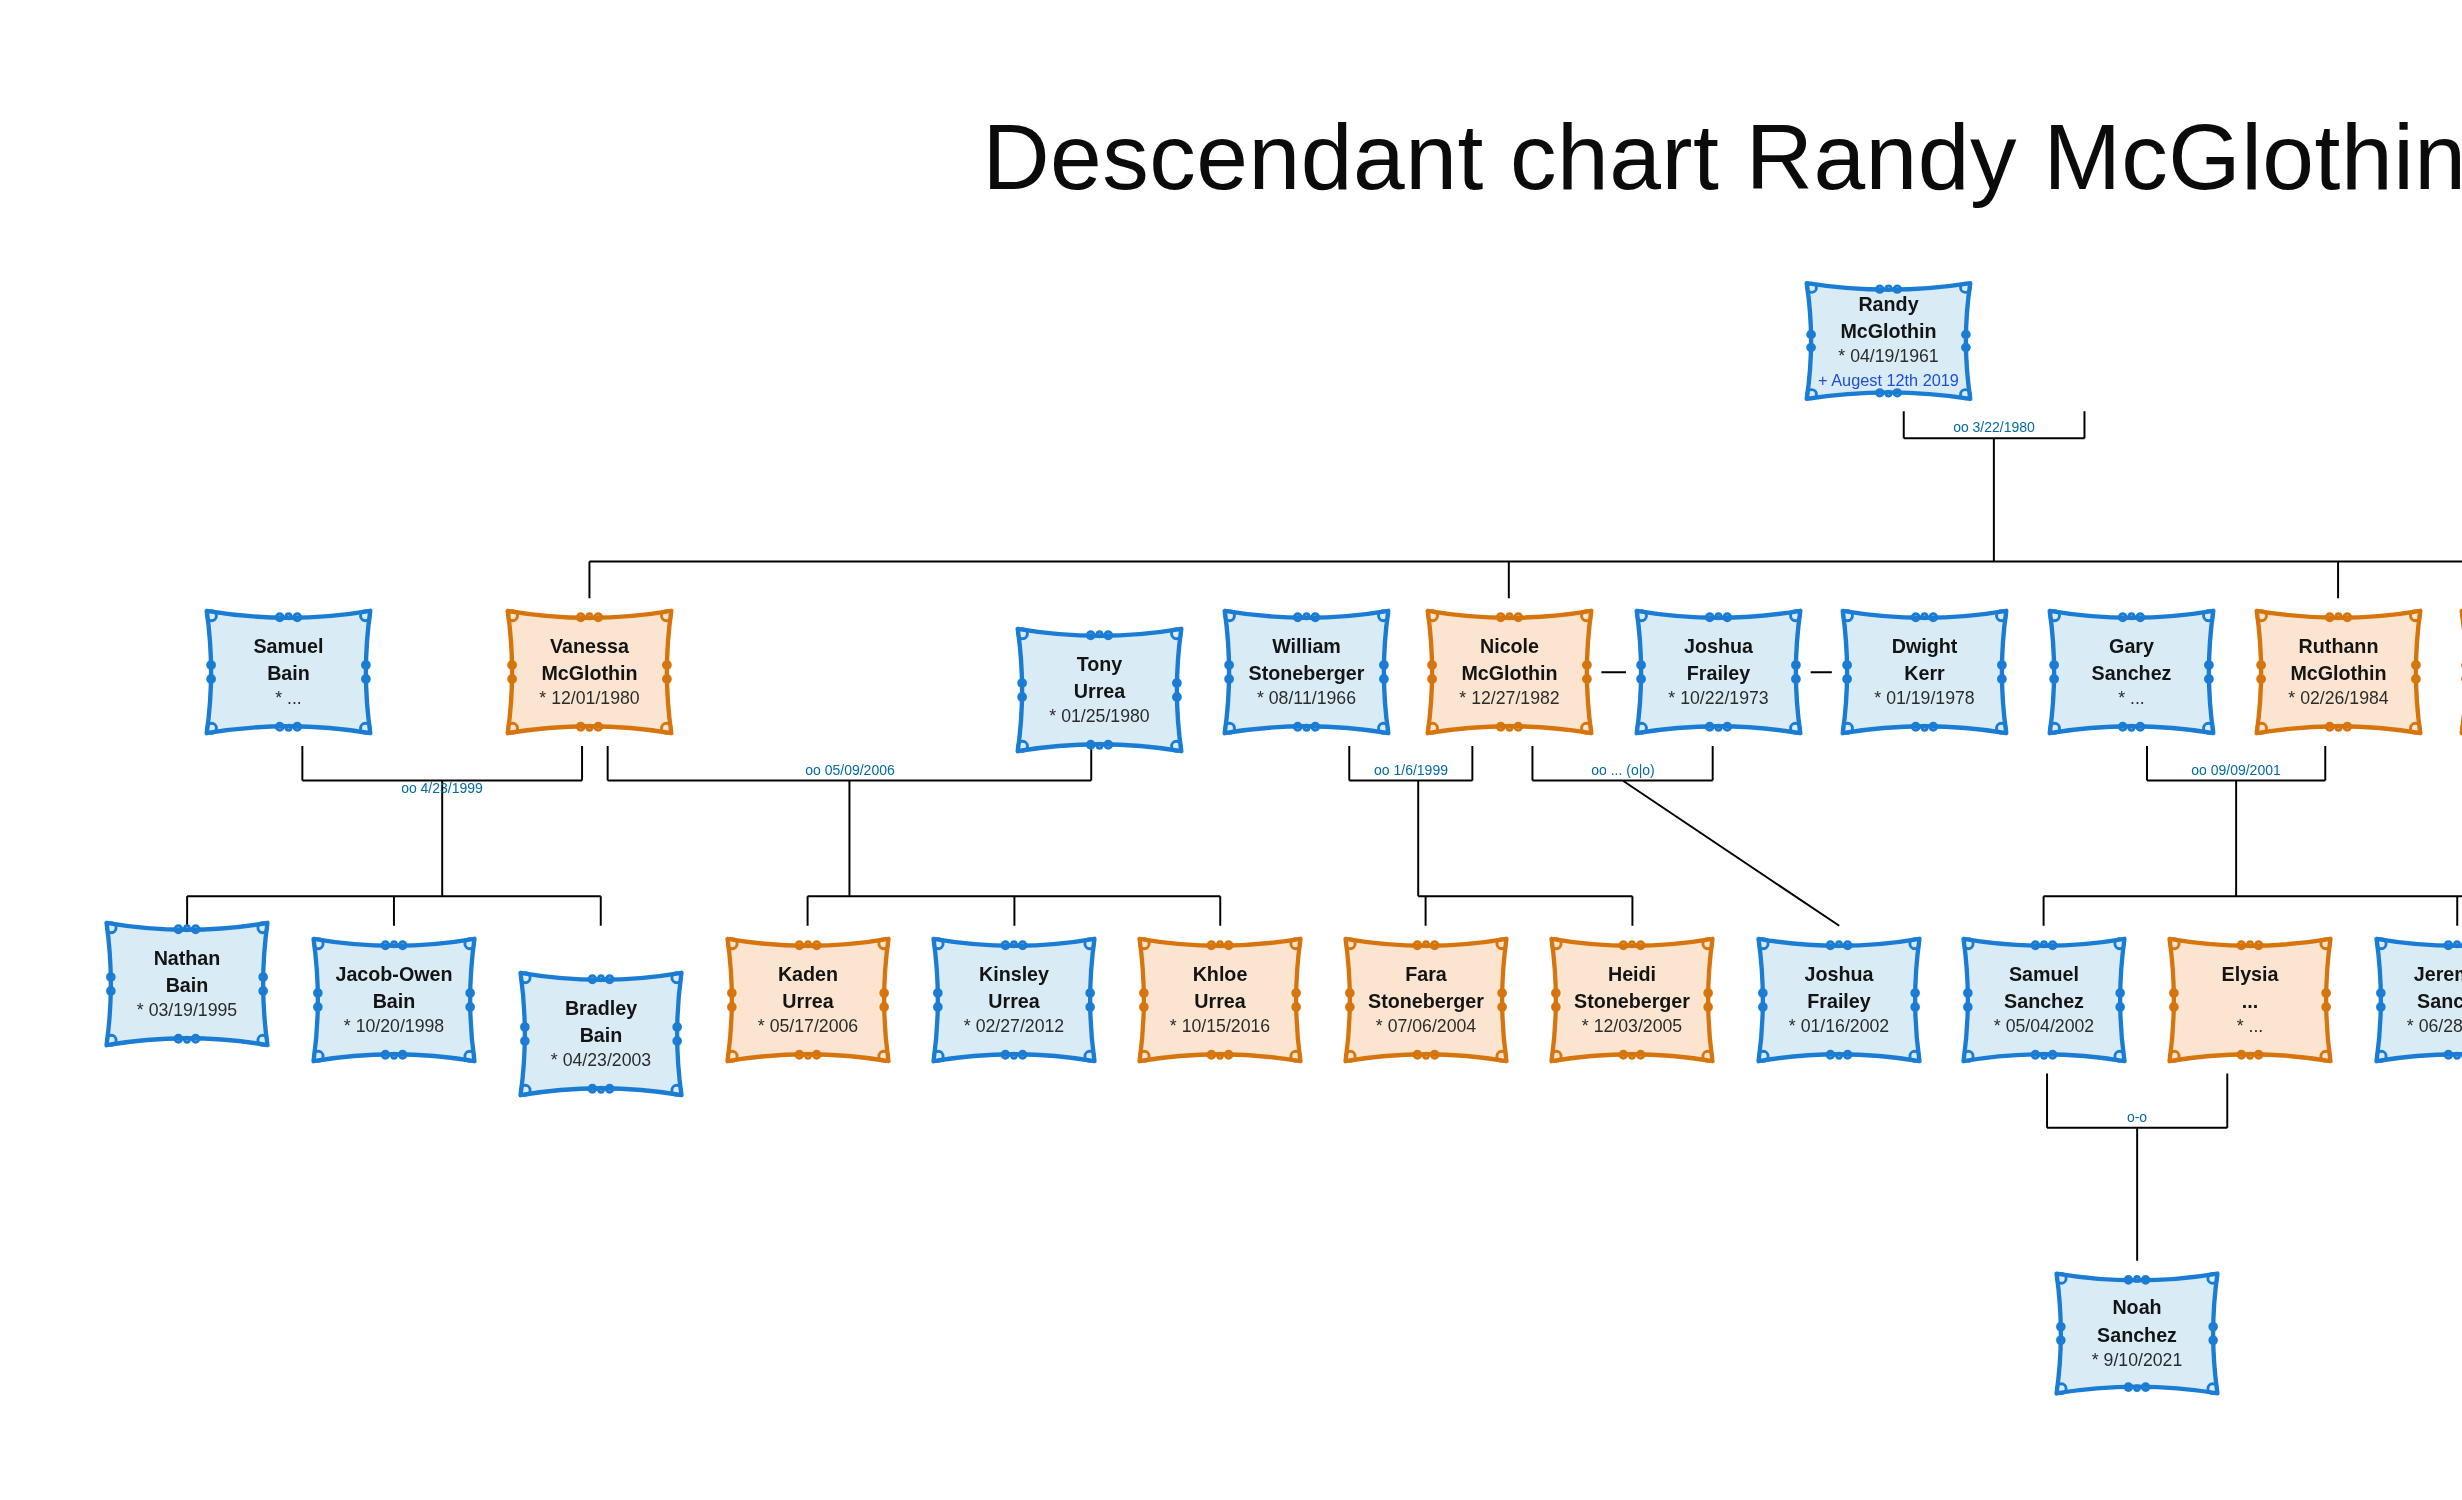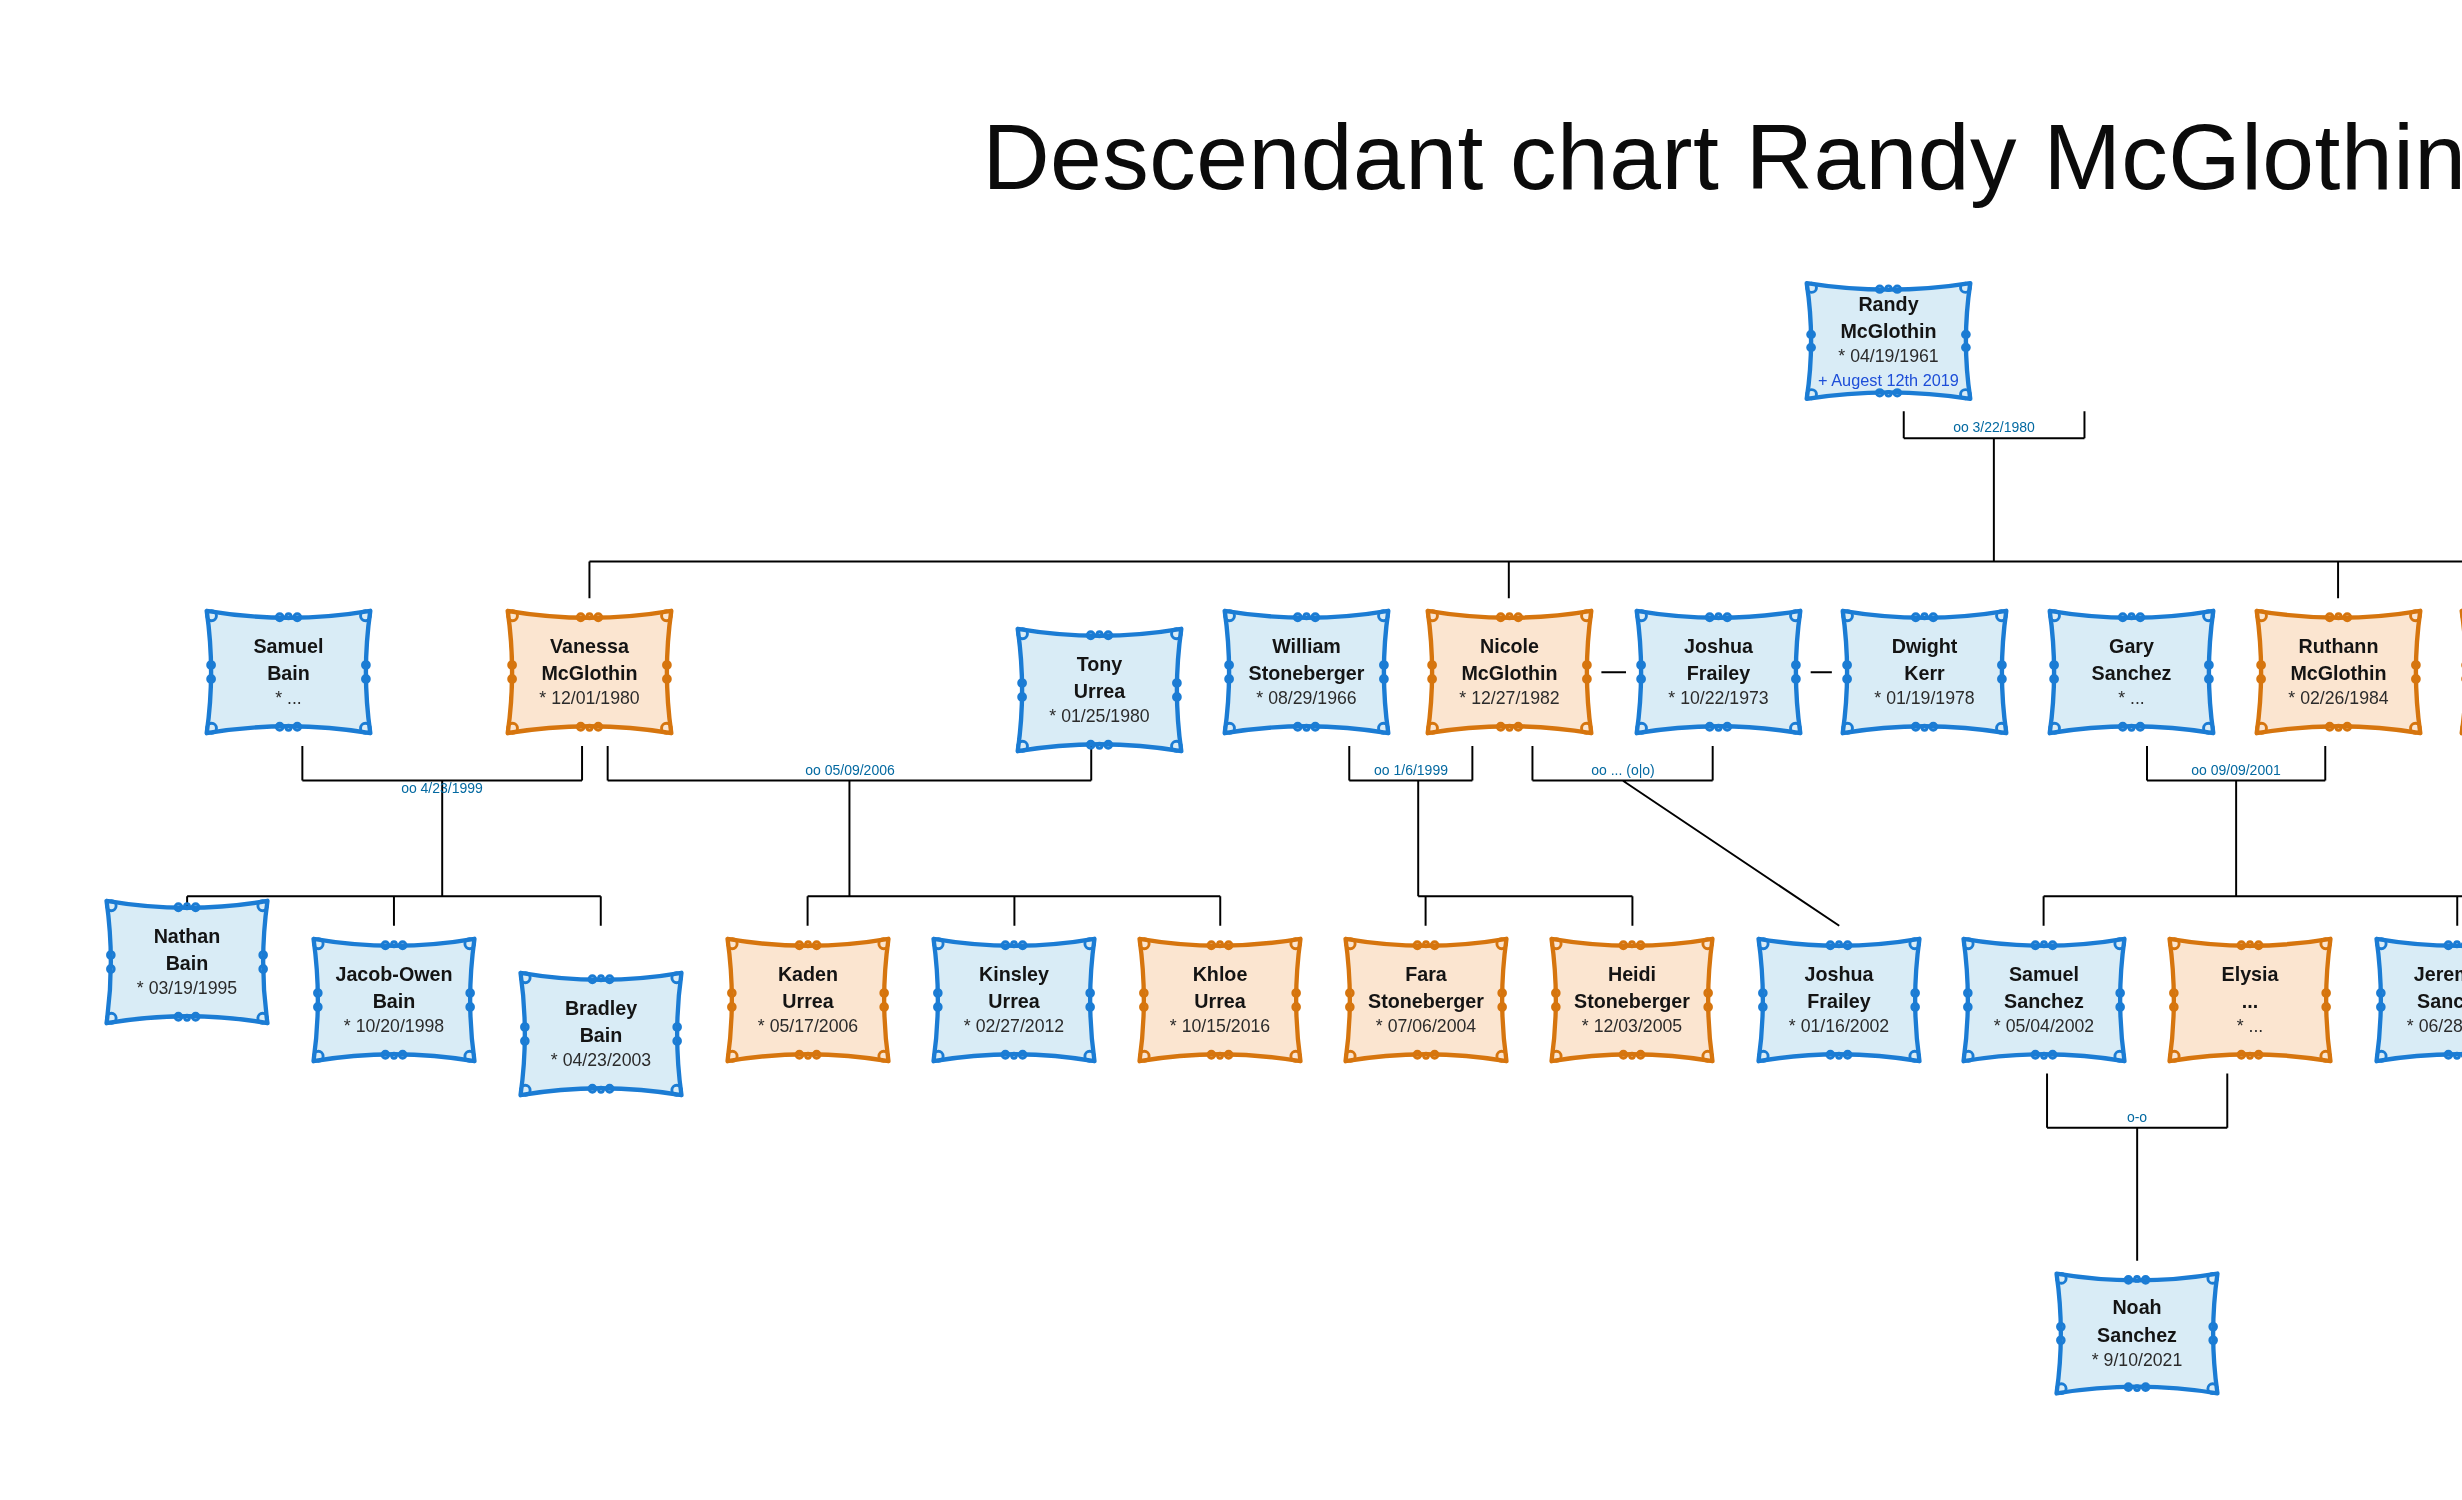--- a/index.html
+++ b/index.html
@@ -115,21 +115,21 @@
       <div class="dt">* 01/25/1980</div>
     </div>
   </div>
   <div class="pbox male" style="left:1214px;top:598px;width:185px;height:148px">
     <svg class="frame" viewBox="0 0 380 300" preserveAspectRatio="none">
         <use href="#frame-orn"></use>
       </svg>
     <div class="pt">
       <div class="nm">William</div>
       <div class="nm">Stoneberger</div>
-      <div class="dt">* 08/29/1966</div>
+      <div class="dt">* 08/11/1966</div>
     </div>
   </div>
   <div class="pbox female" style="left:1417px;top:598px;width:185px;height:148px">
     <svg class="frame" viewBox="0 0 380 300" preserveAspectRatio="none">
         <use href="#frame-orn"></use>
       </svg>
     <div class="pt">
       <div class="nm">Nicole</div>
       <div class="nm">McGlothin</div>
       <div class="dt">* 12/27/1982</div>
@@ -179,21 +179,21 @@
     <svg class="frame" viewBox="0 0 380 300" preserveAspectRatio="none">
         <use href="#frame-orn"></use>
       </svg>
     <div class="pt">
       
       
       
     </div>
   </div>
 
-  <div class="pbox male" style="left:96px;top:888px;width:182px;height:148px">
+  <div class="pbox male" style="left:96px;top:910px;width:182px;height:148px">
     <svg class="frame" viewBox="0 0 380 300" preserveAspectRatio="none">
         <use href="#frame-orn"></use>
       </svg>
     <div class="pt">
       <div class="nm">Nathan</div>
       <div class="nm">Bain</div>
       <div class="dt">* 03/19/1995</div>
     </div>
   </div>
   <div class="pbox male" style="left:303px;top:926px;width:182px;height:148px">

